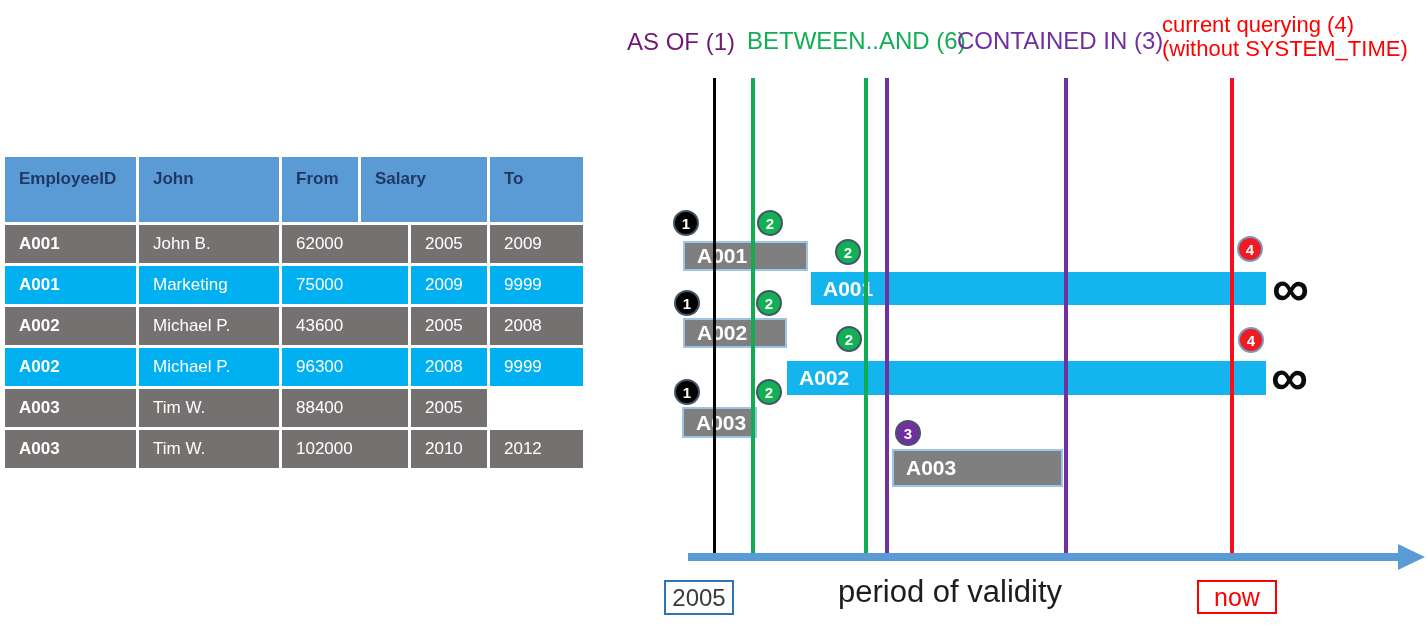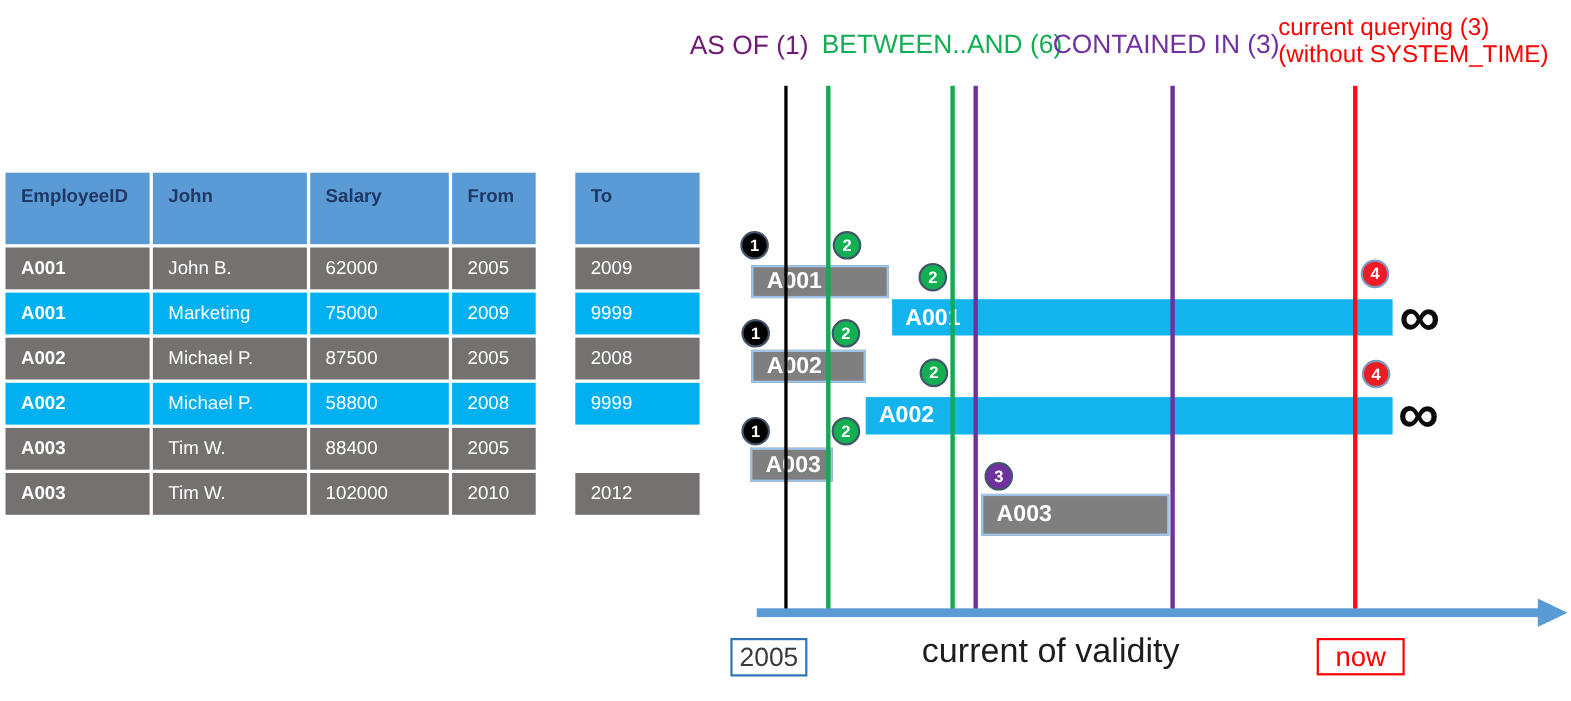--- a/index.html
+++ b/index.html
@@ -14,21 +14,21 @@
   .th{
     background:#5b9bd5;color:#1f3864;font-weight:bold;font-size:17px;
     height:65px;box-sizing:border-box;padding:12px 0 0 14px;
   }
   .th.c0{}
   .td{
     color:#ffffff;font-size:17px;height:38px;box-sizing:border-box;
     display:flex;align-items:center;padding-left:14px;
   }
   .td.c0{font-weight:bold;}
-  .c0{width:131px;} .c1{width:140px;} .c2{width:126px;} .c3{width:76px;} .c4{width:113px;margin-left:33px;}
+  .c0{width:131px;} .c1{width:140px;} .c2{width:126px;} .c3{width:76px;} .c4{width:93px;}
   .trow.gray .td{background:#767171;}
   .trow.cyan .td{background:#00b0f0;}
 
   
   .lg{position:absolute;white-space:nowrap;font-size:24px;}
   .lg-asof{left:627px;top:28px;color:#701a75;}
   .lg-between{left:747px;top:27px;color:#13ad53;}
   .lg-contained{left:957px;top:27px;color:#7030a0;}
   .lg-current{left:1162px;top:13px;color:#fe0000;font-size:22px;line-height:24px;}
 
@@ -67,49 +67,49 @@
 </style>
 </head>
 <body>
 
 <div class="stage">
 
   <div class="emp-table" id="emp-table">
       <div class="trow">
         <div class="th c0">EmployeeID</div>
         <div class="th c1">John</div>
+        <div class="th c3">From</div>
         <div class="th c2">Salary</div>
-        <div class="th c3">From</div>
         <div class="th c4">To</div>
       </div>
       <div class="trow gray">
         <div class="td c0">A001</div>
         <div class="td c1">John B.</div>
         <div class="td c2">62000</div>
         <div class="td c3">2005</div>
         <div class="td c4">2009</div>
       </div>
       <div class="trow cyan">
         <div class="td c0">A001</div>
         <div class="td c1">Marketing</div>
         <div class="td c2">75000</div>
         <div class="td c3">2009</div>
         <div class="td c4">9999</div>
       </div>
       <div class="trow gray">
         <div class="td c0">A002</div>
         <div class="td c1">Michael P.</div>
-        <div class="td c2">87500</div>
+        <div class="td c2">43600</div>
         <div class="td c3">2005</div>
         <div class="td c4">2008</div>
       </div>
       <div class="trow cyan">
         <div class="td c0">A002</div>
         <div class="td c1">Michael P.</div>
-        <div class="td c2">58800</div>
+        <div class="td c2">96300</div>
         <div class="td c3">2008</div>
         <div class="td c4">9999</div>
       </div>
       <div class="trow gray">
         <div class="td c0">A003</div>
         <div class="td c1">Tim W.</div>
         <div class="td c2">88400</div>
         <div class="td c3">2005</div>
       </div>
       <div class="trow gray">
@@ -118,21 +118,21 @@
         <div class="td c2">102000</div>
         <div class="td c3">2010</div>
         <div class="td c4">2012</div>
       </div>
     </div>
 
   <div class="lg lg-asof">AS OF (1)</div>
   <div class="lg lg-between">BETWEEN..AND (6)</div>
   <div class="lg lg-contained">CONTAINED IN (3)</div>
   <div class="lg lg-current">
-    <div>current querying (3)</div>
+    <div>current querying (4)</div>
     <div>(without SYSTEM_TIME)</div>
   </div>
 
   <div id="diagram">
       <div class="bar gray" style="left: 683px; top: 241px; width: 125px; height: 30px;">
         <span class="bar-label">A001</span>
       </div>
       <div class="bar cyan" style="left: 811px; top: 272px; width: 455px; height: 33px;">
         <span class="bar-label">A001</span>
       </div>
@@ -166,15 +166,15 @@
       <div class="badge" style="left: 1237px; top: 236px; background: rgb(237, 28, 36); border-color: rgb(125, 155, 193);">4</div>
       <div class="badge" style="left: 1238px; top: 327px; background: rgb(237, 28, 36); border-color: rgb(125, 155, 193);">4</div>
       <div class="inf" style="left: 1272px; top: 262px;">∞</div>
       <div class="inf" style="left: 1271px; top: 351px;">∞</div>
     </div>
 
   <div class="axis"></div>
   <div class="axis-head"></div>
 
   <div class="year-box">2005</div>
-  <div class="period-label">current of validity</div>
+  <div class="period-label">period of validity</div>
   <div class="now-box">now</div>
 </div>
 
 </body></html>

